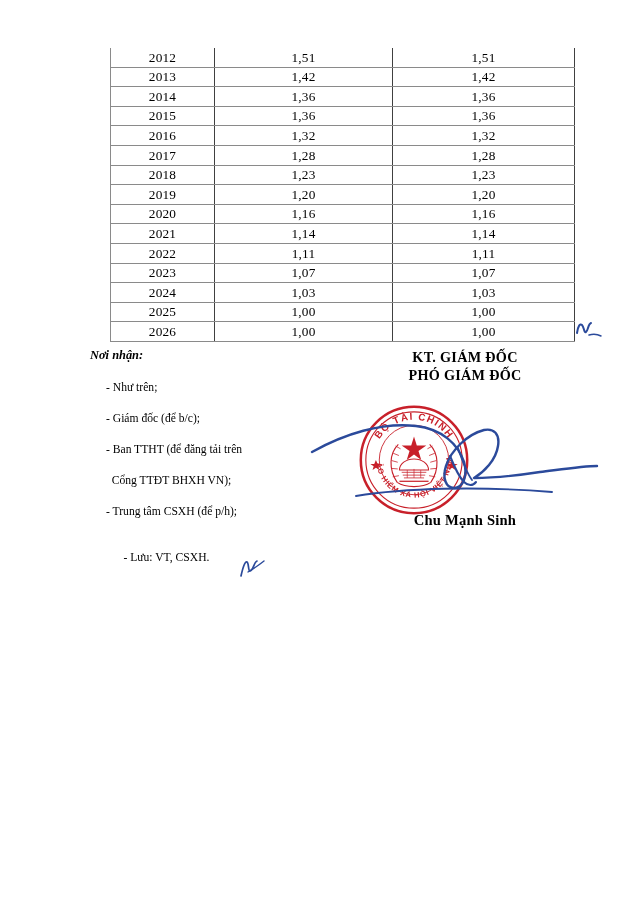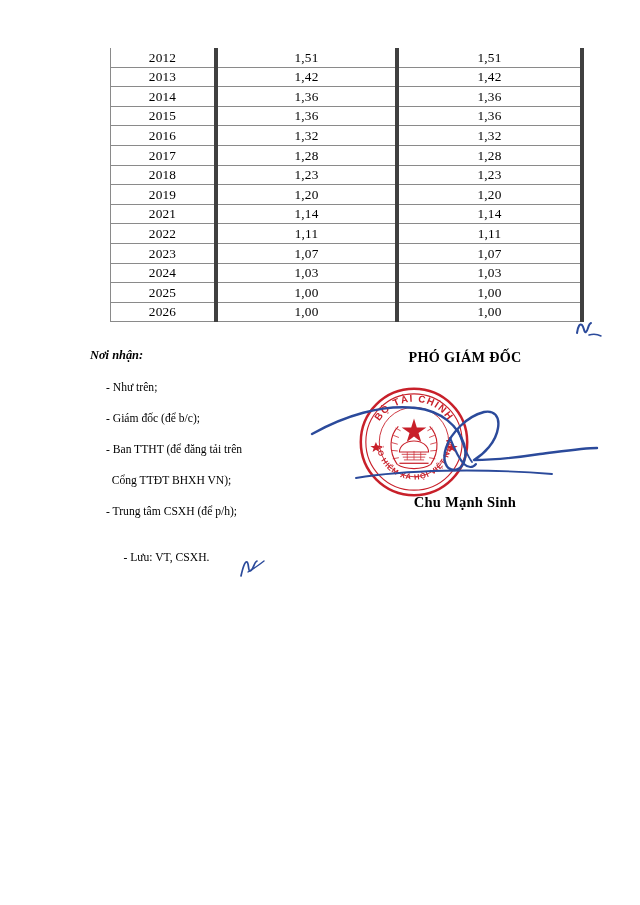--- a/index.html
+++ b/index.html
@@ -20,21 +20,21 @@
   #rate-table {
     position: absolute;
     left: 110px;
     top: 48px;
     width: 461px;
     border-collapse: collapse;
     table-layout: fixed;
   }
   #rate-table td {
     border-bottom: 1px solid #8a8a8a;
-    border-right: 4px solid #404040;
+    border-right: 1px solid #404040;
     height: 18.6px;
     padding: 0;
     text-align: center;
     vertical-align: middle;
     font-size: 13.3px;
     line-height: 1;
     letter-spacing: 0.2px;
   }
   #rate-table tr:first-child td {
     border-top: none;
@@ -179,20 +179,25 @@
       </tr>
       <tr>
         <td class="col-year">2018</td>
         <td class="col-a">1,23</td>
         <td class="col-b">1,23</td>
       </tr>
       <tr>
         <td class="col-year">2019</td>
         <td class="col-a">1,20</td>
         <td class="col-b">1,20</td>
+      </tr>
+      <tr>
+        <td class="col-year">2020</td>
+        <td class="col-a">1,16</td>
+        <td class="col-b">1,16</td>
       </tr>
       <tr>
         <td class="col-year">2021</td>
         <td class="col-a">1,14</td>
         <td class="col-b">1,14</td>
       </tr>
       <tr>
         <td class="col-year">2022</td>
         <td class="col-a">1,11</td>
         <td class="col-b">1,11</td>
@@ -242,20 +247,21 @@
       <span class="recip-last">- Lưu: VT, CSXH.<span id="lu-mark">
           <svg width="34" height="20" viewBox="0 0 34 20" fill="none">
             <path d="M3 18 C5 9, 7 3, 9 4 C11 5, 10 13, 12 13 C15 13, 16 4, 19 3" stroke="#2b4a9b" stroke-width="1.7" stroke-linecap="round" fill="none"></path>
             <path d="M10 14 C15 11, 21 7, 26 3" stroke="#2b4a9b" stroke-width="1.4" stroke-linecap="round" fill="none"></path>
           </svg>
         </span></span>
     </div>
   </div>
 
   <div id="signature">
+    <div class="sig-role">KT. GIÁM ĐỐC</div>
     <div class="sig-role">PHÓ GIÁM ĐỐC</div>
 
     <div id="sig-art">
 
       <div id="seal-wrap">
         <svg width="112" height="112" viewBox="0 0 200 200">
           <defs>
             <path id="arcTop" d="M 28 100 A 72 72 0 0 1 172 100"></path>
             <path id="arcBot" d="M 33 100 A 67 67 0 0 0 167 100"></path>
           </defs>

